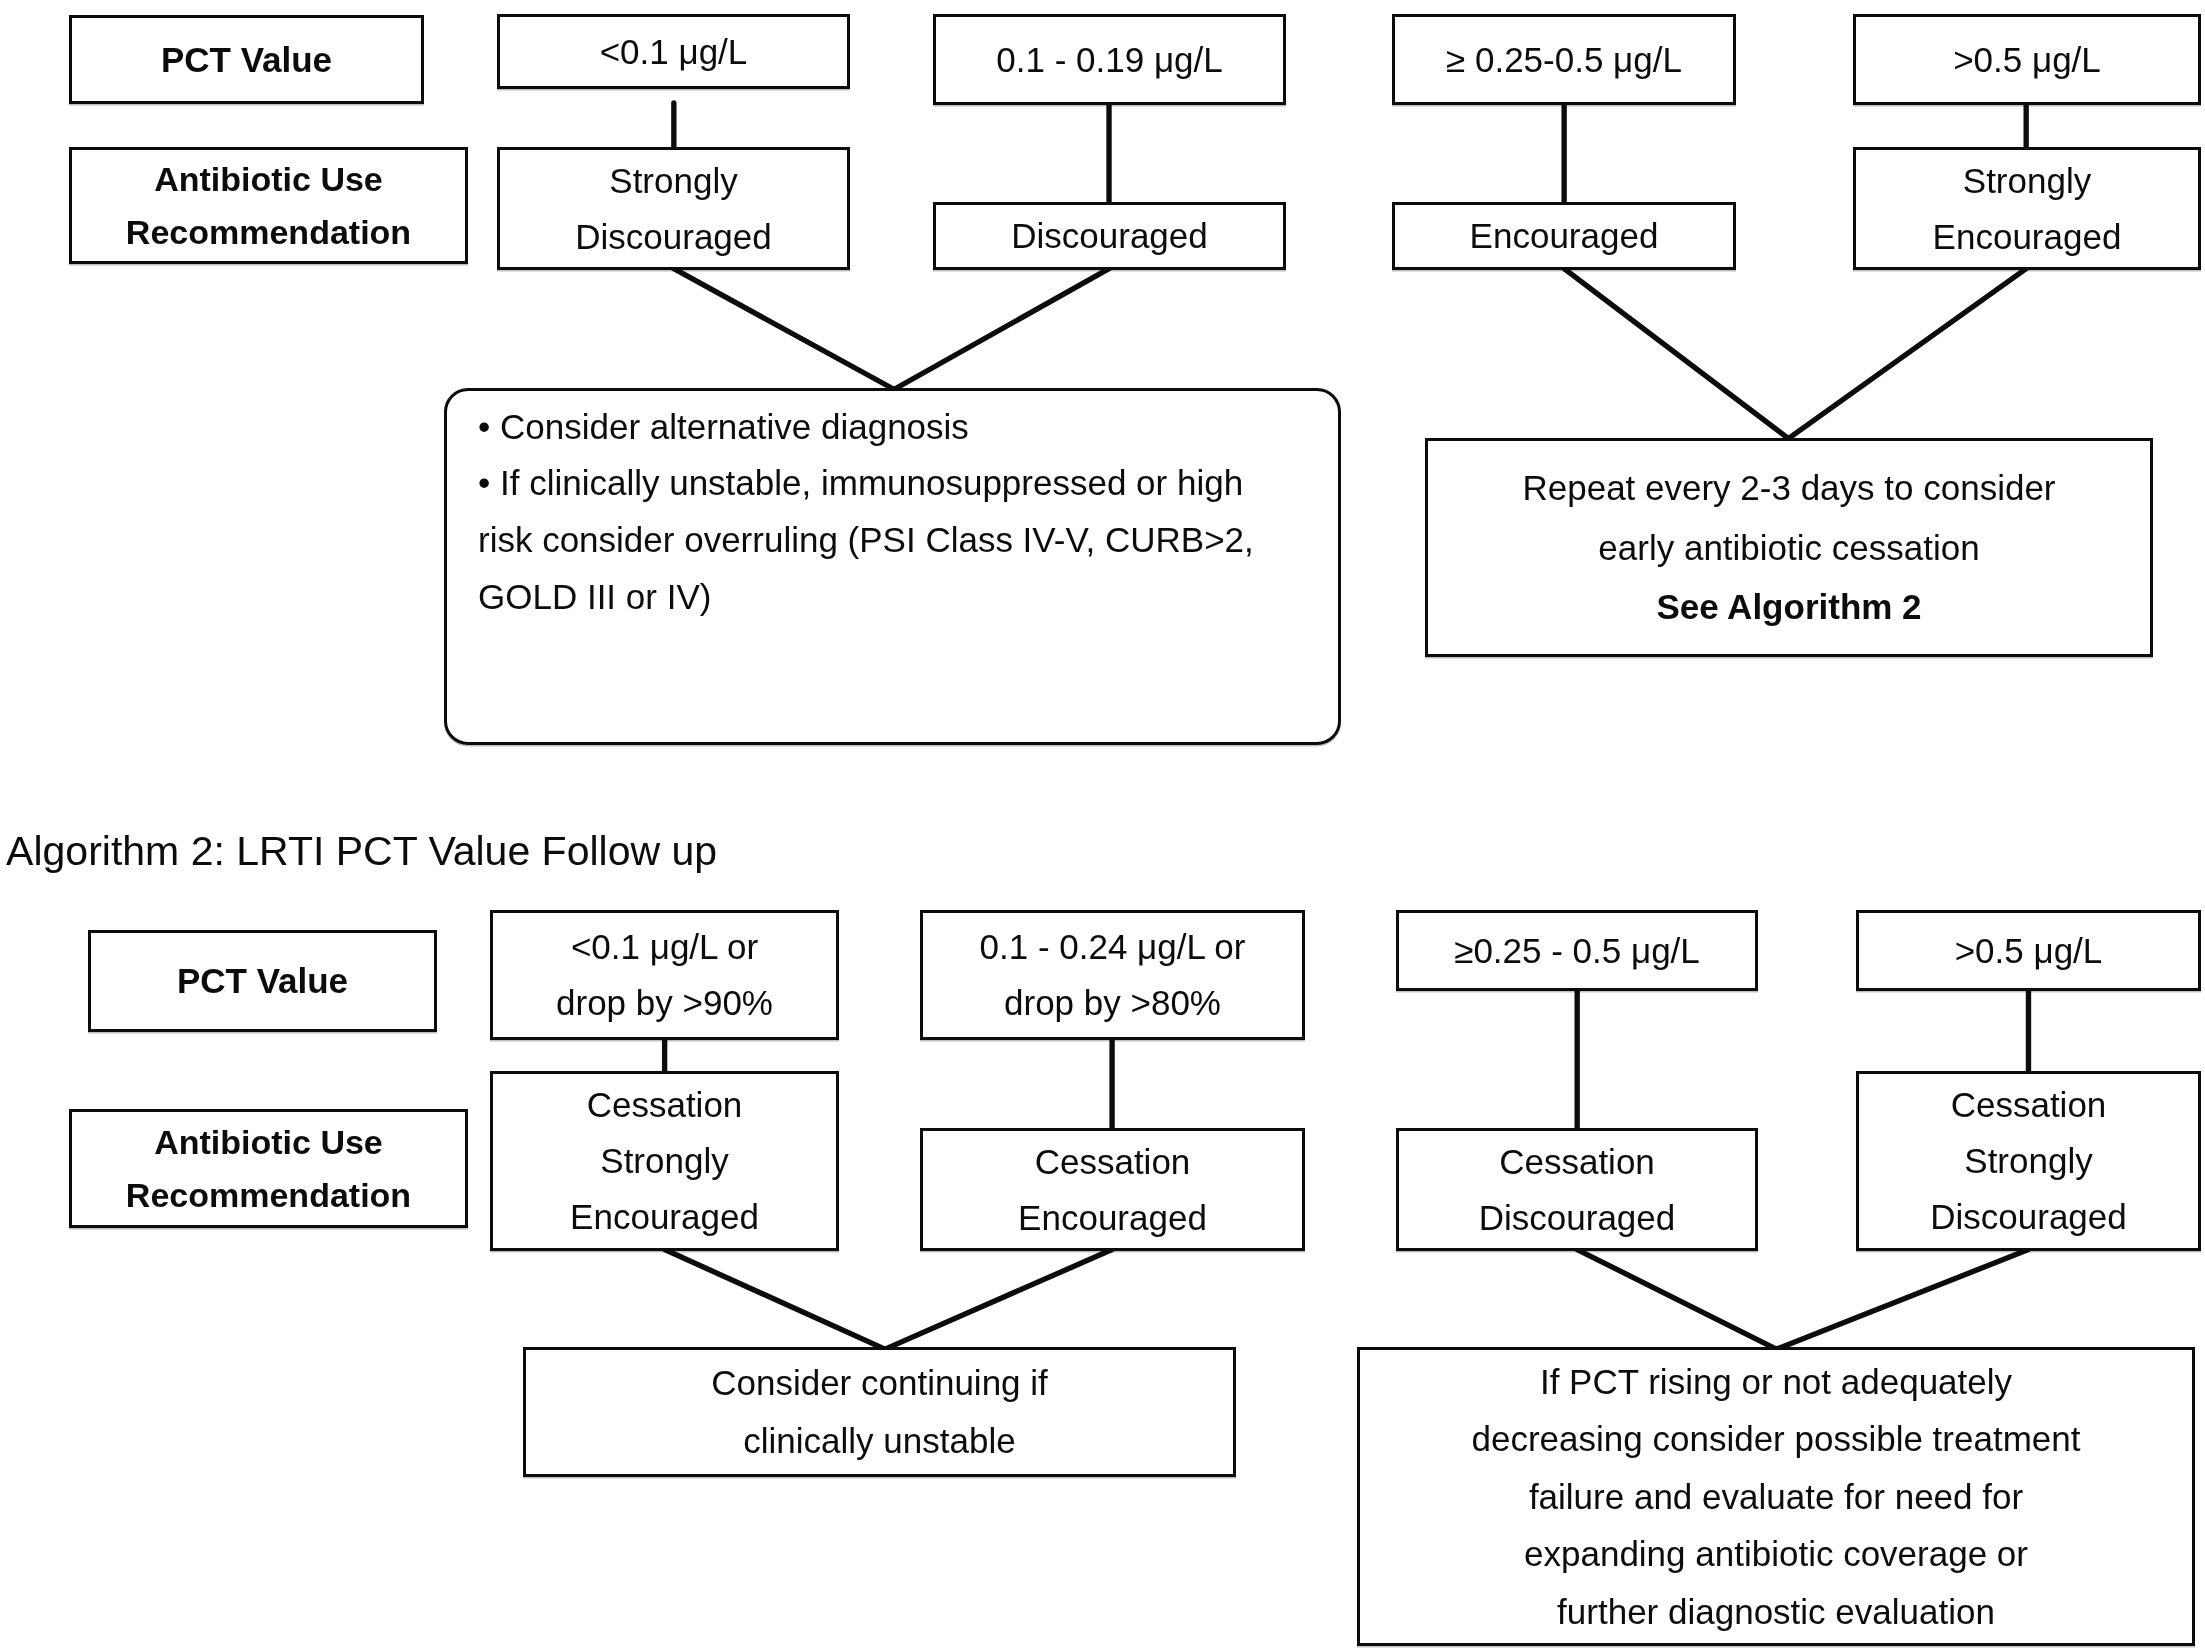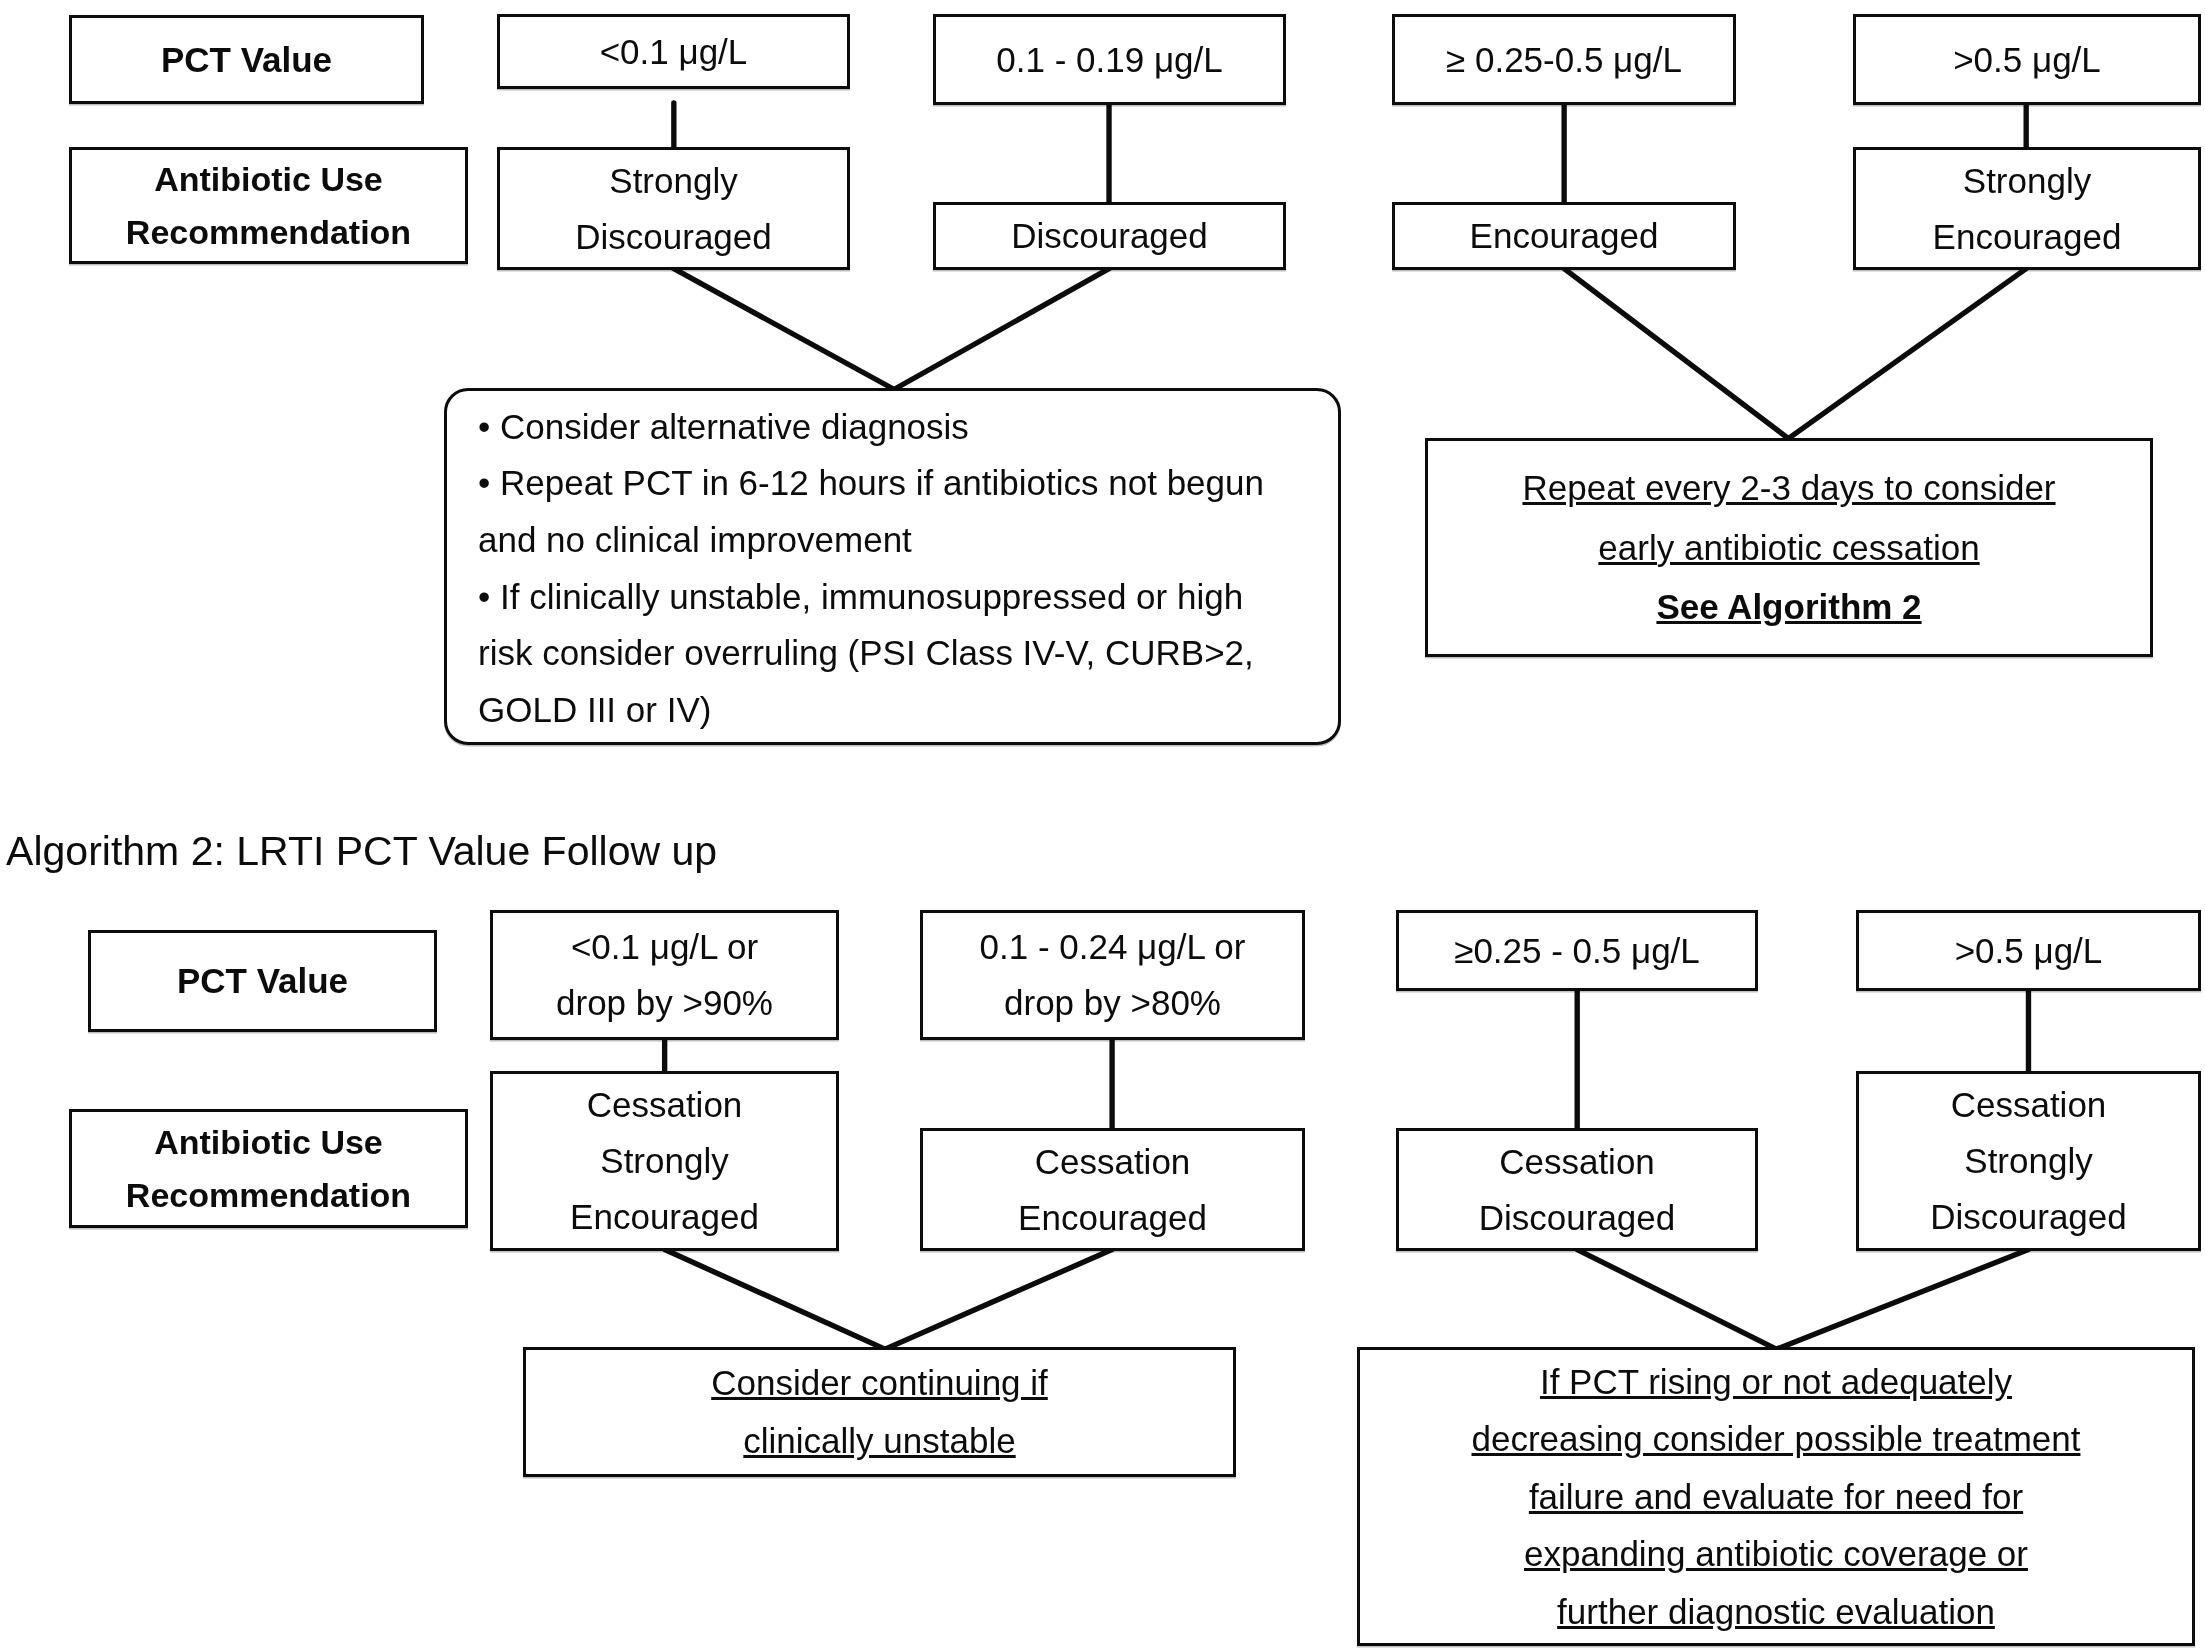--- a/index.html
+++ b/index.html
@@ -10,21 +10,21 @@
     position:absolute;box-sizing:border-box;background:#ffffff;
     border:3.8px solid #0c0c0c;
     display:flex;flex-direction:column;justify-content:center;align-items:center;
     text-align:center;font-size:35px;line-height:1.6;
     box-shadow:0 1.5px 0 rgba(0,0,0,0.25);
   }
   .bold{font-weight:bold;}
   .lbl{font-weight:bold;}
   .note{align-items:stretch;justify-content:flex-start;}
   .note p{margin:0;text-align:left;font-size:35px;line-height:1.62;}
-  .centernote{justify-content:center;font-size:35px;line-height:1.7;text-decoration:underline;}
+  .centernote{justify-content:center;font-size:35px;line-height:1.7;}
   .heading{position:absolute;font-size:41px;line-height:1.2;white-space:nowrap;}
   .ln{min-height:0;}
 </style>
 </head>
 <body>
 
 <div class="canvas">
 
   <svg class="connectors" viewBox="0 0 2873 2151">
     <g stroke="#0c0c0c" stroke-width="7" stroke-linecap="round">
@@ -66,21 +66,20 @@
   <div class="box" style="left:1392px;top:202px;width:344px;height:68px;">
     <div class="ln">Encouraged</div>
   </div>
   <div class="box" style="left:1853px;top:147px;width:348px;height:123px;">
     <div class="ln">Strongly</div>
     <div class="ln">Encouraged</div>
   </div>
 
   <div class="box note" style="left:444px;top:388px;width:897px;height:357px;padding:7.7px 31px;border-radius:24px;">
     <p>• Consider alternative diagnosis</p>
-    <p>• Repeat PCT in 6-12 hours if antibiotics not begun and no clinical improvement</p>
     <p>• If clinically unstable, immunosuppressed or high risk consider overruling (PSI Class IV-V, CURB&gt;2, GOLD III or IV)</p>
   </div>
 
   <div class="box centernote" style="left:1425px;top:438px;width:728px;height:219px;">
     <div class="ln">Repeat every 2-3 days to consider</div>
     <div class="ln">early antibiotic cessation</div>
     <div class="ln bold">See Algorithm 2</div>
   </div>
 
   <div class="heading" style="left:6.1px;top:827px;">Algorithm 2: LRTI PCT Value Follow up</div>

